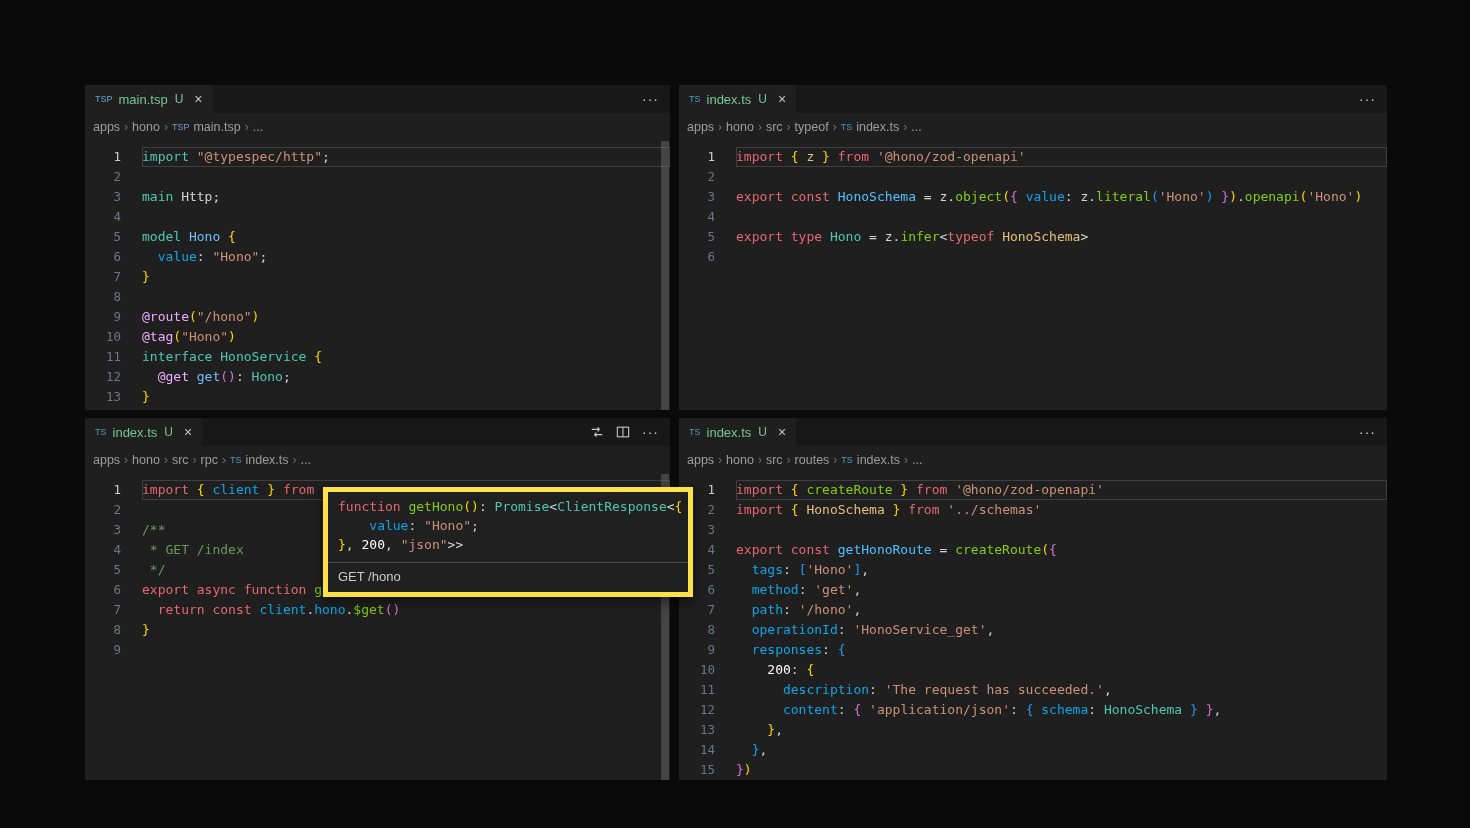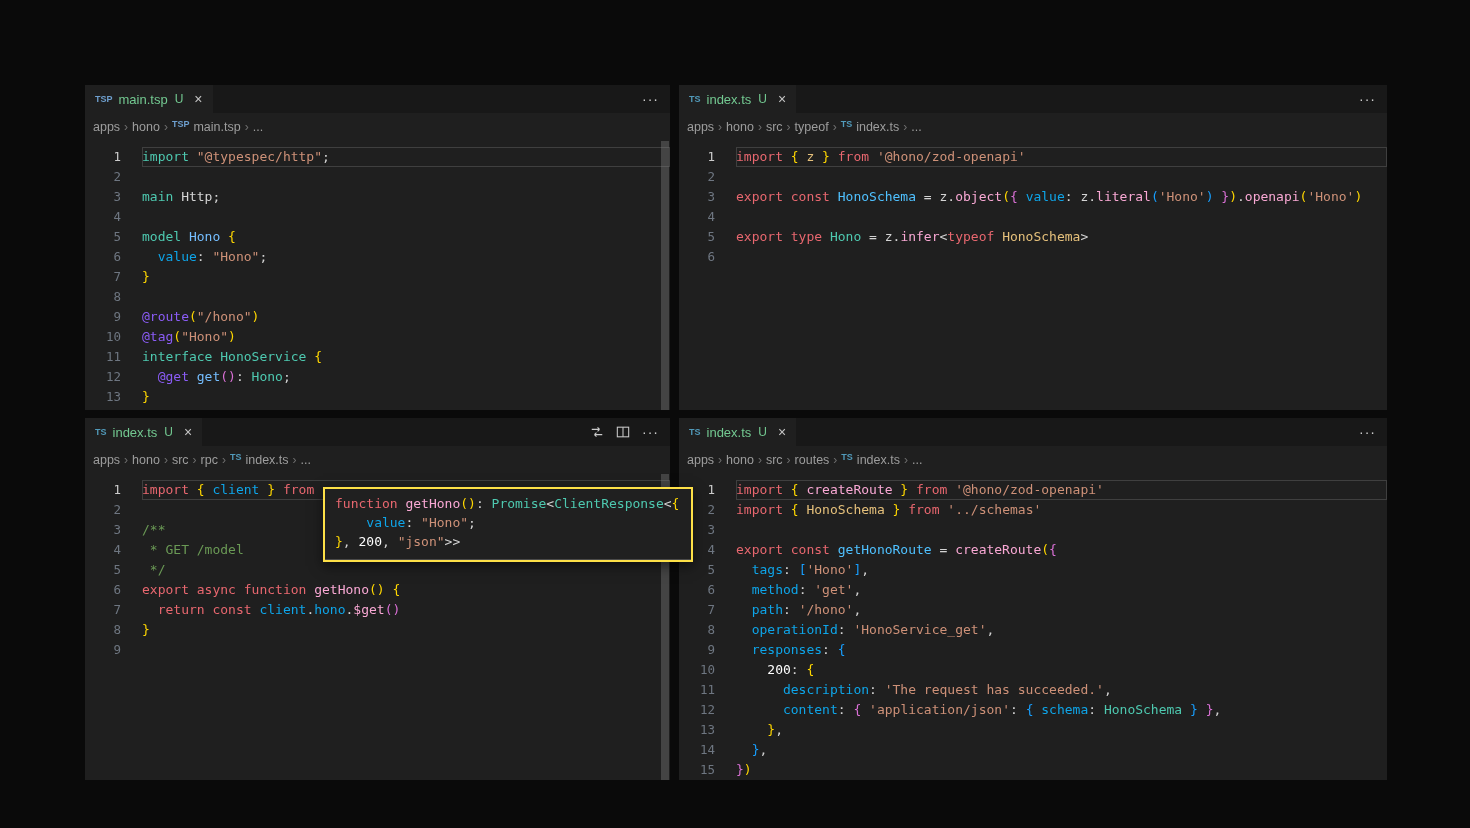--- a/index.html
+++ b/index.html
@@ -4,54 +4,54 @@
 <style>
   *{box-sizing:border-box}
   html,body{margin:0;padding:0}
   body{width:1470px;height:828px;position:relative;overflow:hidden;background:#0a0a0a;font-family:"Liberation Sans",sans-serif;-webkit-font-smoothing:antialiased}
   .panel{position:absolute;background:#1f1f1f;display:flex;flex-direction:column;overflow:hidden}
   .tabbar{height:28px;background:#181818;display:flex;align-items:stretch;position:relative;flex:none}
   .tab{display:flex;align-items:center;gap:6px;padding:0 10px;background:#1f1f1f;font-size:13px;cursor:pointer}
   .tab-label{color:#73c991}
   .tab-git{font-size:12px;color:#73c991;margin-left:1px}
   .tab-close{color:#c5c5c5;font-size:14px;margin-left:5px;line-height:1;cursor:pointer}
-  .ficon{font-weight:bold;font-size:9px;line-height:1}
+  .ficon{font-weight:normal;font-size:9px;line-height:1}
   .ficon.ts{color:#519aba}
   .ficon.tsp{color:#6e9fce}
   .tab-actions{position:absolute;right:11px;top:0;height:100%;display:flex;align-items:center;gap:12px;color:#cccccc}
   .more{font-size:14px;letter-spacing:1px;cursor:pointer;color:#cccccc}
   .act-icon{display:flex;align-items:center;cursor:pointer}
   .breadcrumbs{height:28px;display:flex;align-items:center;padding:0 8px;font-size:12.5px;color:#9d9d9d;flex:none;white-space:nowrap}
   .bc-sep{color:#6e6e6e;font-size:12px;margin:0 4px}
-  .bc-item{display:inline-flex;gap:4px;cursor:pointer}
+  .bc-item{display:inline-flex;align-items:center;gap:4px;cursor:pointer}
   .code{flex:1;position:relative;padding-top:6px;font-family:"DejaVu Sans Mono",monospace;font-size:13px;overflow:hidden;cursor:text}
   .cline{display:flex;height:20px;line-height:20px;white-space:pre}
   .lnum{width:36px;flex:none;text-align:right;color:#6e7681;font-size:12.5px}
   .lwrap{flex:1;margin-left:21px;white-space:pre;min-width:0}
   .cline.active .lnum{color:#cccccc}
   .cline.active .lwrap{box-shadow:inset 0 0 0 1px #3f3f3f}
   .vscrollbar{position:absolute;top:0;bottom:0;right:1px;width:8px;background:rgba(130,130,130,.38)}
-  .tooltip{position:absolute;left:323px;top:487px;width:370px;background:#202020;border:2px solid #fde047;z-index:10;box-shadow:0 4px 12px rgba(0,0,0,.55)}
+  .tooltip{position:absolute;left:323px;top:487px;width:370px;background:#202020;border:5px solid #fde047;z-index:10;box-shadow:0 4px 12px rgba(0,0,0,.55)}
   .tip-code{padding:5px 10px 4px;font-family:"DejaVu Sans Mono",monospace;font-size:13px;line-height:19px;white-space:pre}
   .tip-sep{height:1px;background:#4a4a4a;margin-top:4px}
   .tip-docs{padding:6px 10px 8px;color:#cccccc;font-size:13px}
 </style>
 <style>.tk-d{color:#d4d4d4}
 .tk-kw{color:#e8676f}
 .tk-kwt{color:#4ec9b0}
 .tk-str{color:#ce9178}
-.tk-fn{color:#f9a8d4}
+.tk-fn{color:#84cc16}
 .tk-prop{color:#0ea5e9}
 .tk-cvar{color:#4fc1ff}
 .tk-gold{color:#e5c07b}
 .tk-ty{color:#4ec9b0}
 .tk-tyb{color:#75beff}
 .tk-num{color:#ffffff}
 .tk-cm{color:#6a9955}
-.tk-dec{color:#8b5cf6}
+.tk-dec{color:#f0abfc}
 .tk-b1{color:#ffd700}
 .tk-b2{color:#da70d6}
 .tk-b3{color:#179fff}</style></head>
 <body>
 
 <section class="panel" style="left:85px;top:85px;width:585px;height:325px">
   <div class="tabbar">
     <div class="tab active">
       <span class="ficon tsp">TSP</span>
       <span class="tab-label">main.tsp</span>
@@ -198,21 +198,21 @@
       <span class="bc-sep">›</span>
       <span class="bc-item">
         <span>...</span>
       </span>
     </div>
   <div class="code">
     <div class="lines">
         <div class="cline active"><span class="lnum">1</span><span class="lwrap"><span class="tk-kw">import </span><span class="tk-b1">{ </span><span class="tk-prop">client</span><span class="tk-b1"> }</span><span class="tk-kw"> from</span></span></div>
         <div class="cline"><span class="lnum">2</span><span class="lwrap"></span></div>
         <div class="cline"><span class="lnum">3</span><span class="lwrap"><span class="tk-cm">/**</span></span></div>
-        <div class="cline"><span class="lnum">4</span><span class="lwrap"><span class="tk-cm"> * GET /model</span></span></div>
+        <div class="cline"><span class="lnum">4</span><span class="lwrap"><span class="tk-cm"> * GET /index</span></span></div>
         <div class="cline"><span class="lnum">5</span><span class="lwrap"><span class="tk-cm"> */</span></span></div>
         <div class="cline"><span class="lnum">6</span><span class="lwrap"><span class="tk-kw">export async function </span><span class="tk-fn">getHono</span><span class="tk-b1">(</span><span class="tk-b1">)</span><span class="tk-d"> </span><span class="tk-b1">{</span></span></div>
         <div class="cline"><span class="lnum">7</span><span class="lwrap"><span class="tk-d">  </span><span class="tk-kw">return const </span><span class="tk-prop">client</span><span class="tk-d">.</span><span class="tk-prop">hono</span><span class="tk-d">.</span><span class="tk-fn">$get</span><span class="tk-b2">(</span><span class="tk-b2">)</span></span></div>
         <div class="cline"><span class="lnum">8</span><span class="lwrap"><span class="tk-b1">}</span></span></div>
         <div class="cline"><span class="lnum">9</span><span class="lwrap"></span></div>
       </div>
     <div class="vscrollbar"></div>
   </div>
 </section>
 
@@ -271,13 +271,14 @@
         <div class="cline"><span class="lnum">13</span><span class="lwrap"><span class="tk-d">    </span><span class="tk-b1">}</span><span class="tk-d">,</span></span></div>
         <div class="cline"><span class="lnum">14</span><span class="lwrap"><span class="tk-d">  </span><span class="tk-b3">}</span><span class="tk-d">,</span></span></div>
         <div class="cline"><span class="lnum">15</span><span class="lwrap"><span class="tk-b2">}</span><span class="tk-b1">)</span></span></div>
       </div>
   </div>
 </section>
 
 <div class="tooltip">
   <div class="tip-code"><div class="tip-line"><span class="tk-kw">function </span><span class="tk-fn">getHono</span><span class="tk-b1">(</span><span class="tk-b1">)</span><span class="tk-d">: </span><span class="tk-ty">Promise</span><span class="tk-d">&lt;</span><span class="tk-ty">ClientResponse</span><span class="tk-d">&lt;</span><span class="tk-b1">{</span></div><div class="tip-line"><span class="tk-d">    </span><span class="tk-prop">value</span><span class="tk-d">: </span><span class="tk-str">"Hono"</span><span class="tk-d">;</span></div><div class="tip-line"><span class="tk-b1">}</span><span class="tk-d">, </span><span class="tk-num">200</span><span class="tk-d">, </span><span class="tk-str">"json"</span><span class="tk-d">&gt;&gt;</span></div></div>
   <div class="tip-sep"></div>
+  <div class="tip-docs">GET /hono</div>
 </div>
 
 </body></html>

